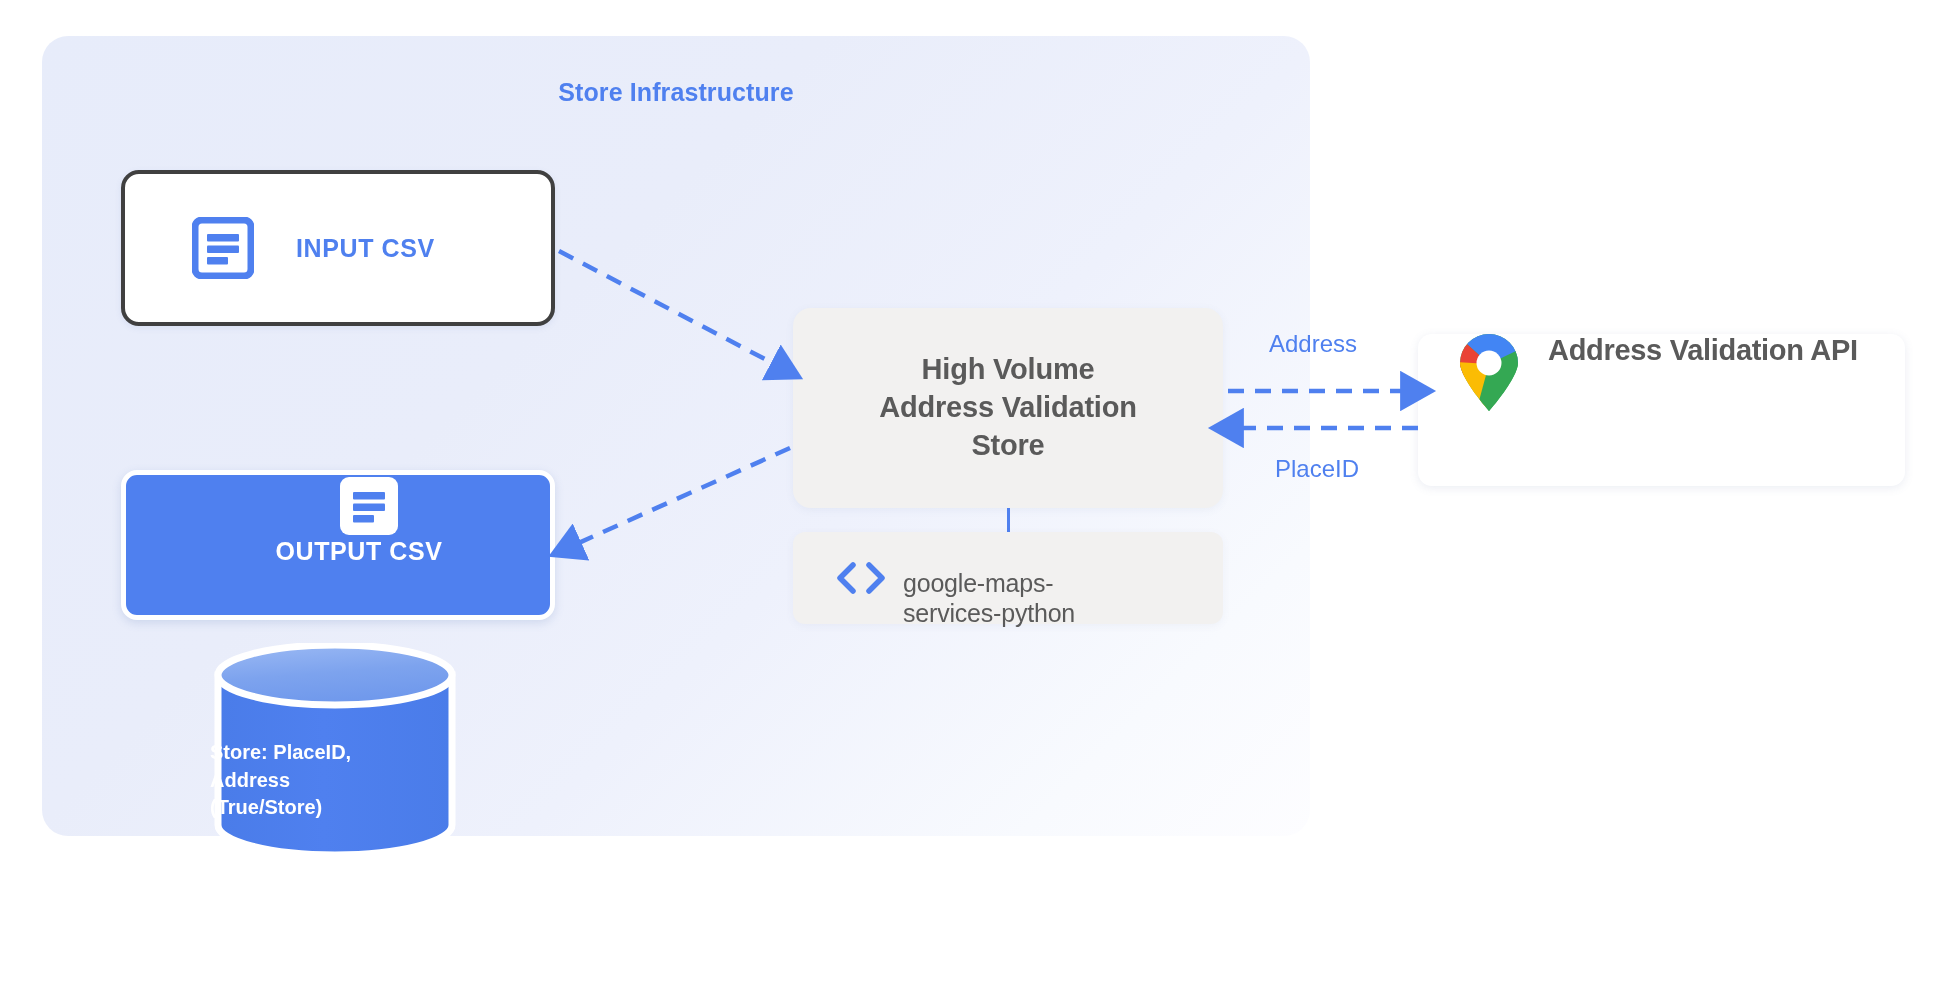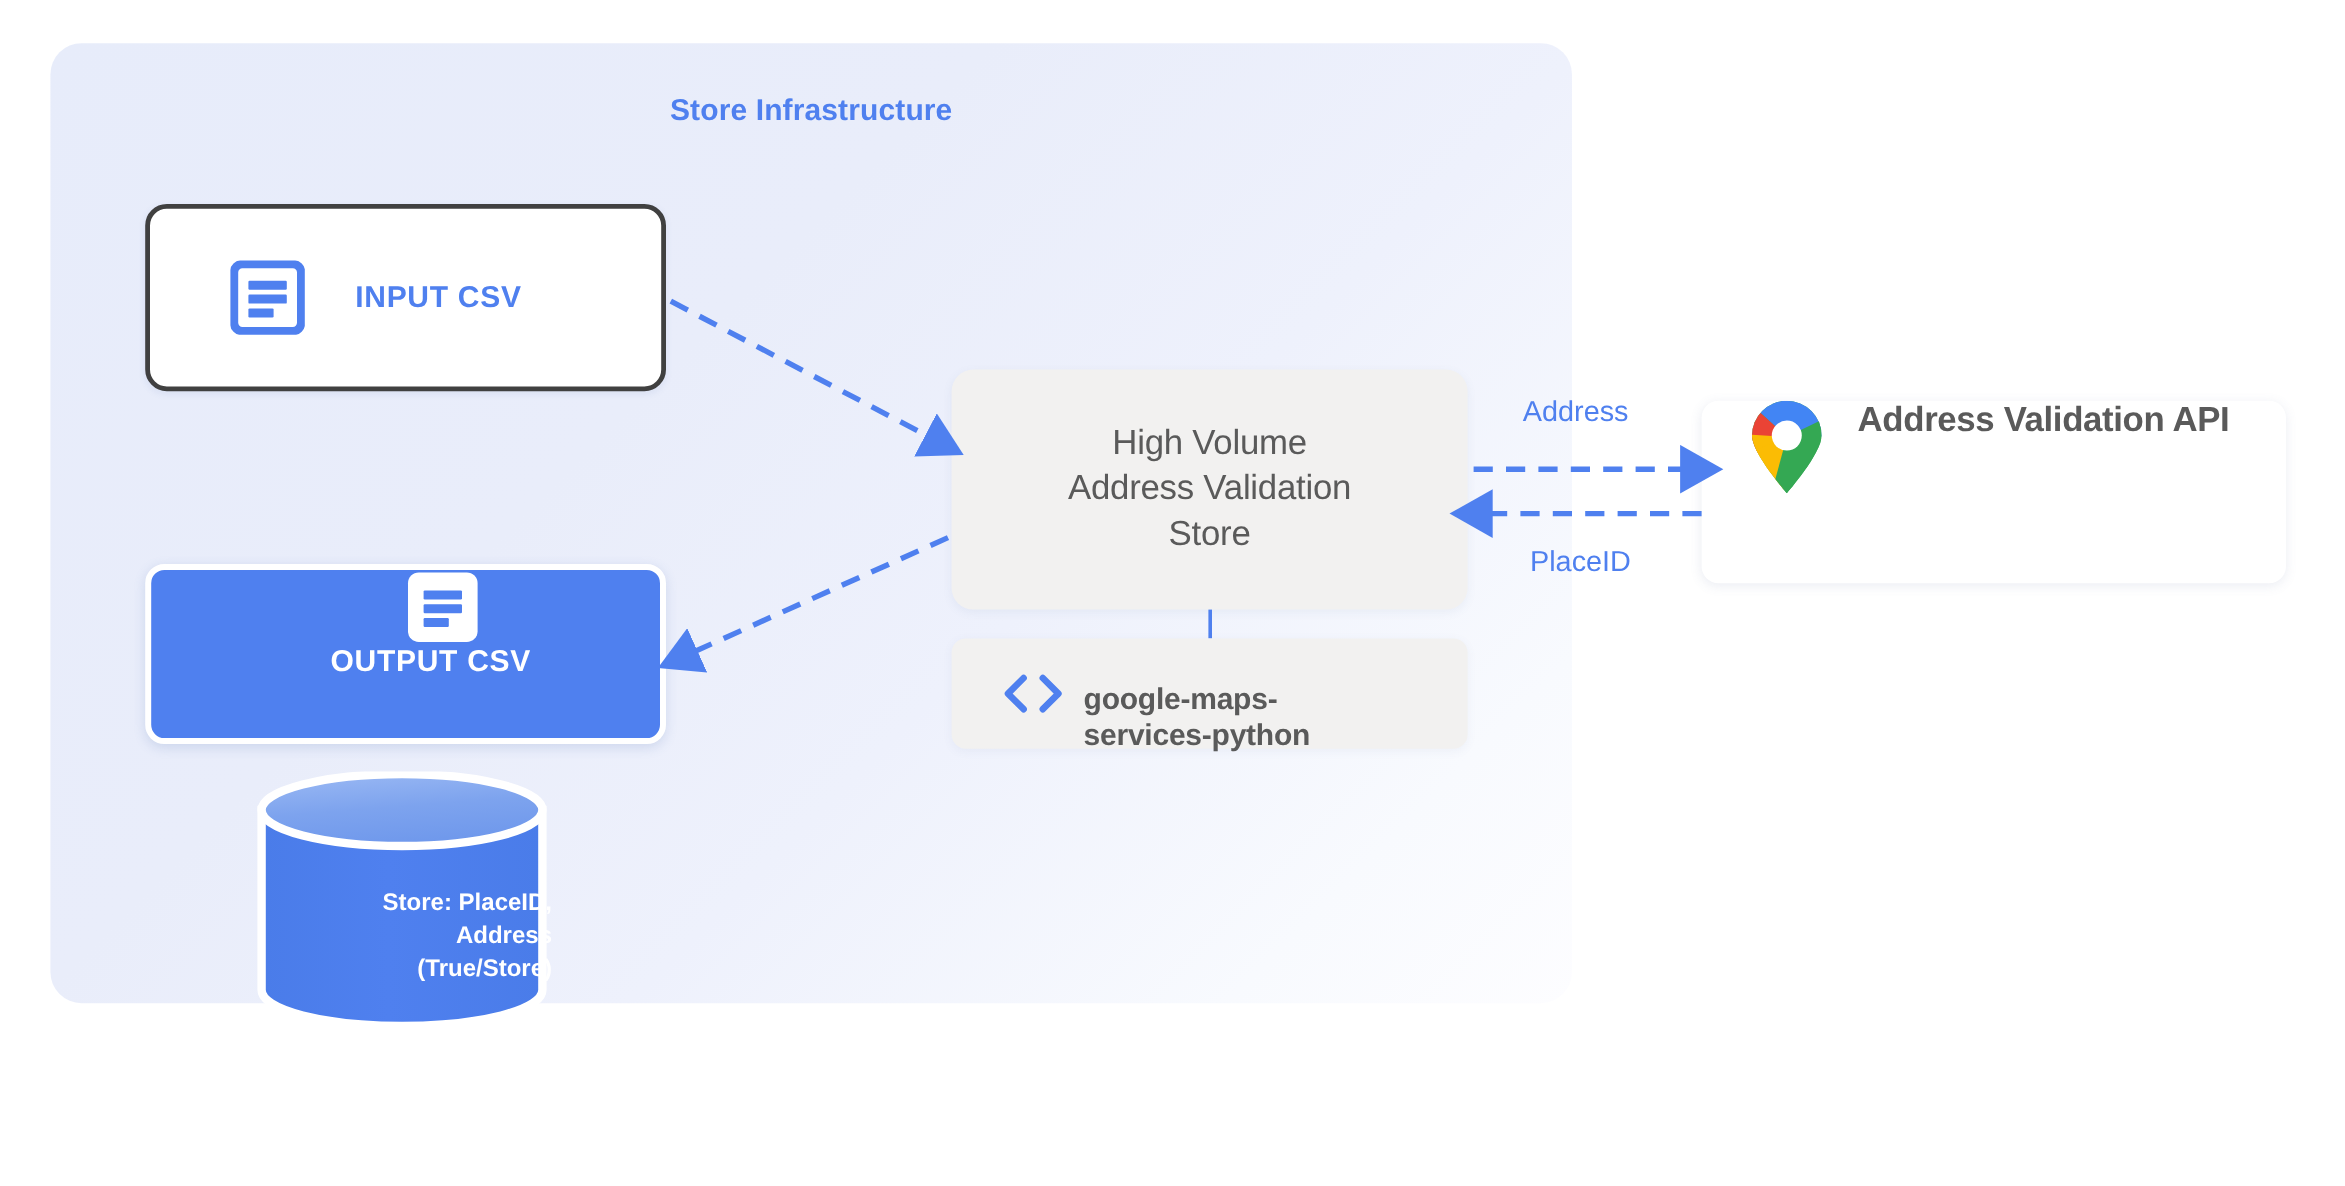--- a/index.html
+++ b/index.html
@@ -109,21 +109,21 @@
     border-radius: 18px;
     display: flex;
     align-items: center;
     justify-content: center;
     box-shadow: 0 2px 8px rgba(90,110,160,0.07);
   }
   .script-text {
     text-align: center;
     color: #5a5a5a;
     font-size: 29px;
-    font-weight: normal;
+    font-weight: bold;
     line-height: 1.30;
     letter-spacing: -0.2px;
   }
 
   
   .script-lib-connector {
     position: absolute;
     left: 1007px;
     top: 508px;
     width: 3px;
@@ -147,21 +147,21 @@
   .code-icon {
     margin-left: 42px;
     width: 52px;
     height: 40px;
     flex: none;
   }
   .library-label {
     margin-left: 16px;
     color: #5a5a5a;
     font-size: 25px;
-    font-weight: bold;
+    font-weight: normal;
     line-height: 1.22;
     letter-spacing: -0.2px;
     margin-top: 40px;
   }
 
   
   .api-box {
     position: absolute;
     left: 1418px;
     top: 334px;
@@ -188,21 +188,21 @@
     left: 210px;
     top: 643px;
     width: 250px;
     height: 230px;
   }
   .cyl-label {
     position: absolute;
     left: 0;
     top: 96px;
     width: 250px;
-    text-align: right;
+    text-align: left;
     color: #ffffff;
     font-size: 20px;
     font-weight: bold;
     line-height: 1.38;
     pointer-events: none;
   }
 
   
   .edge-label {
     position: absolute;

